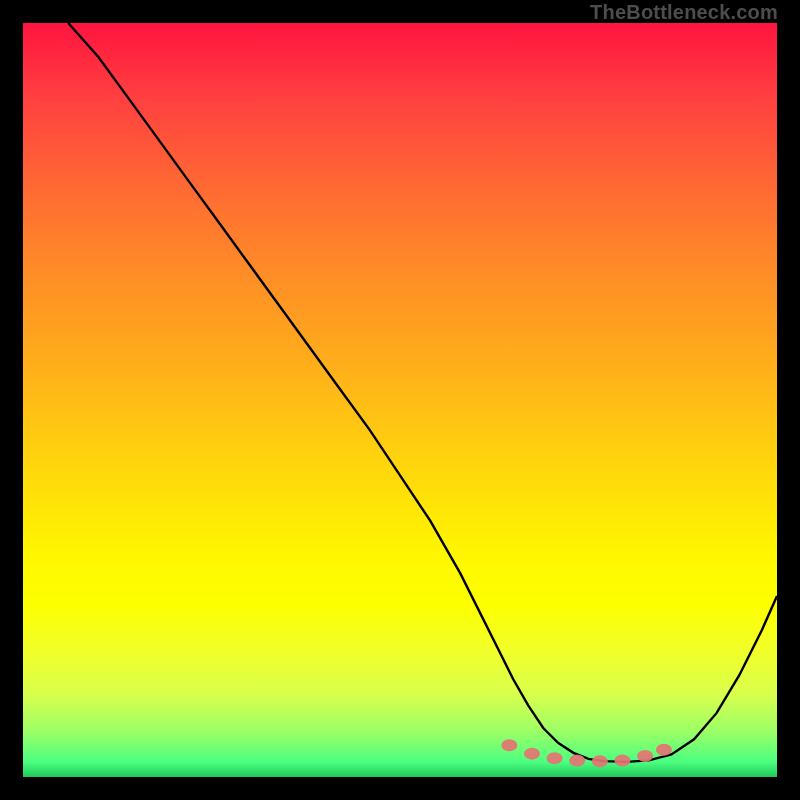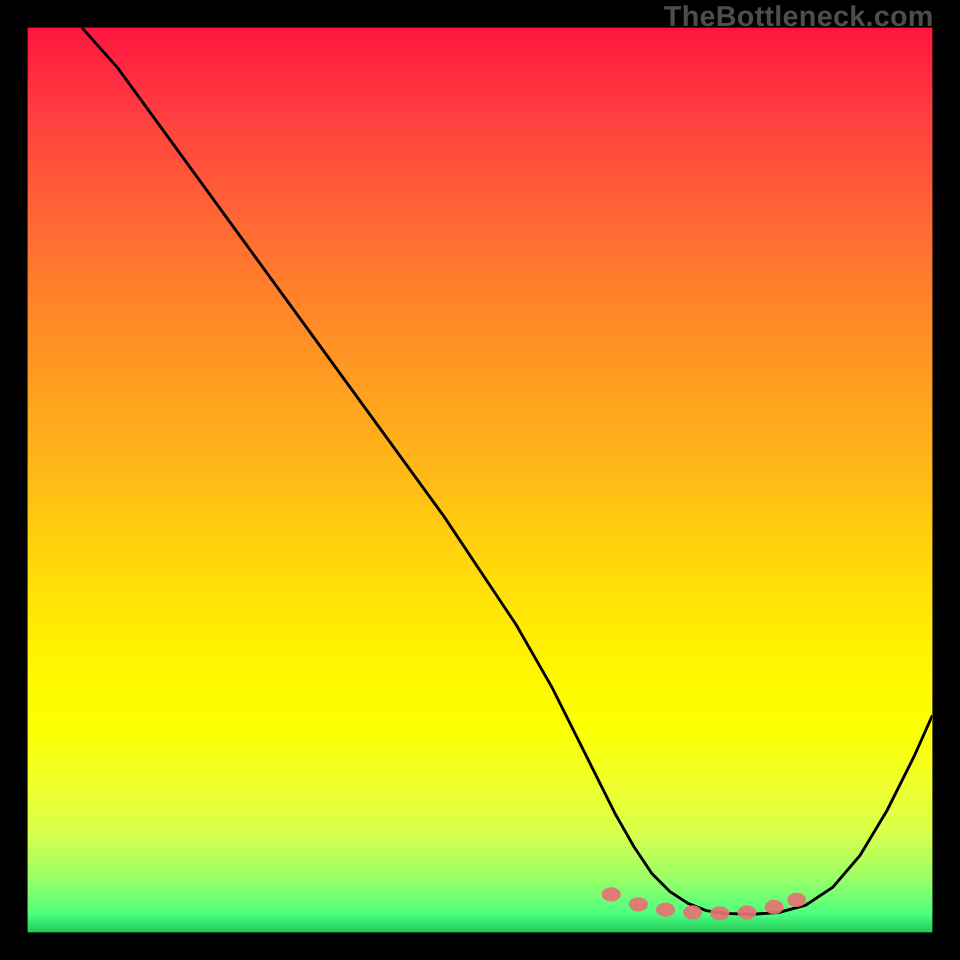--- a/index.html
+++ b/index.html
@@ -45,21 +45,21 @@
     left: 0;
     top: 0;
     width: 754px;
     height: 754px;
   }
   .watermark {
     position: absolute;
     top: 1px;
     right: 22px;
     font-family: Arial, Helvetica, sans-serif;
-    font-size: 24px;
+    font-size: 20px;
     font-weight: 600;
     color: #4d4d4d;
     letter-spacing: 0.2px;
   }
 </style>
 </head>
 <body>
 
 <div class="frame">
 

